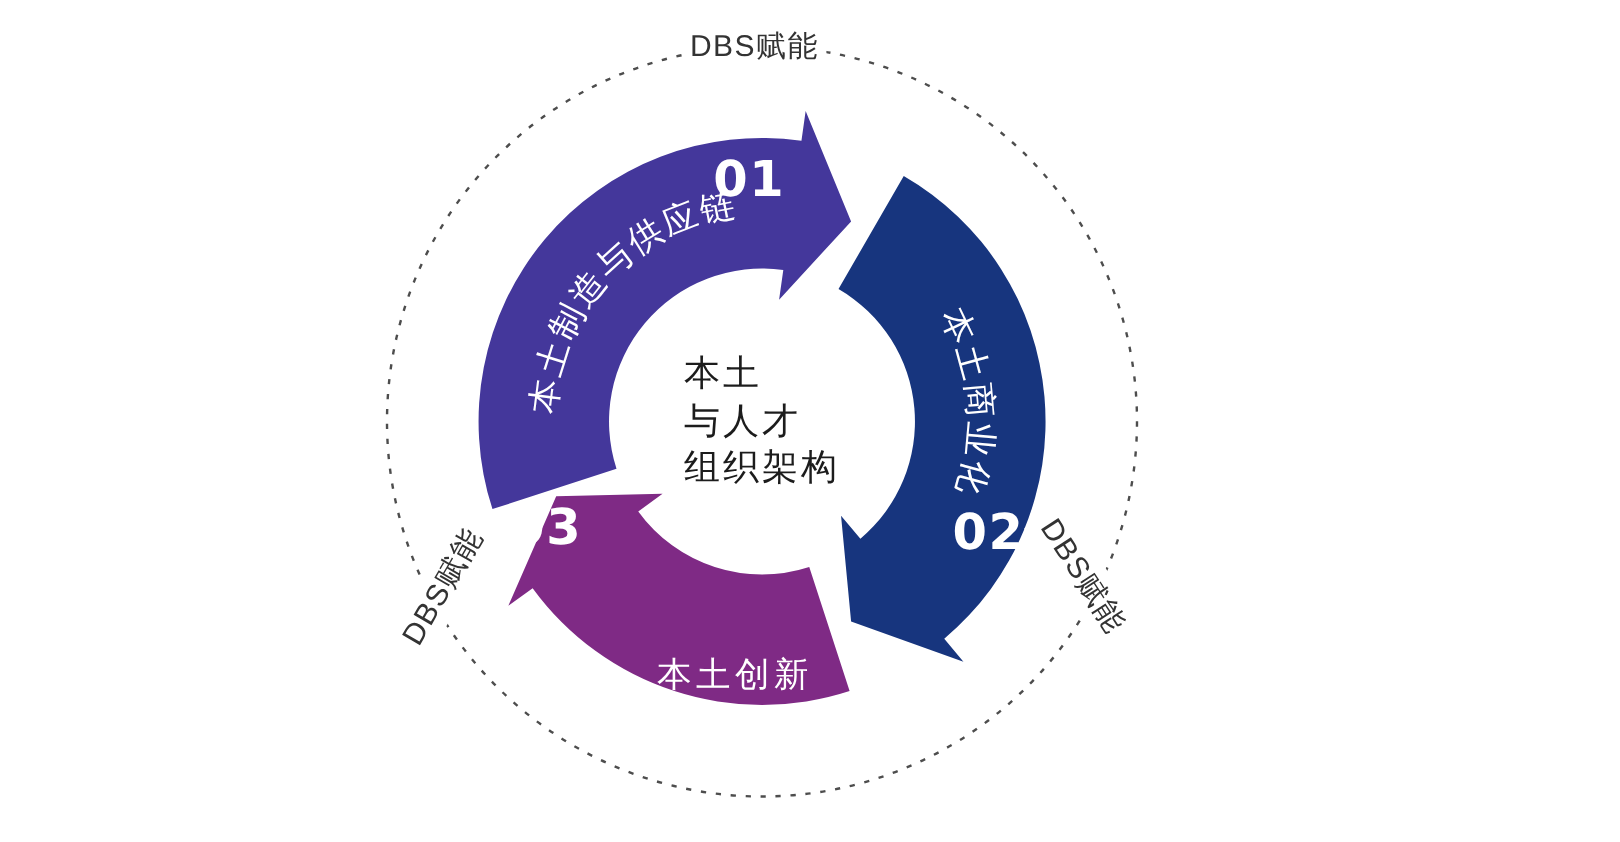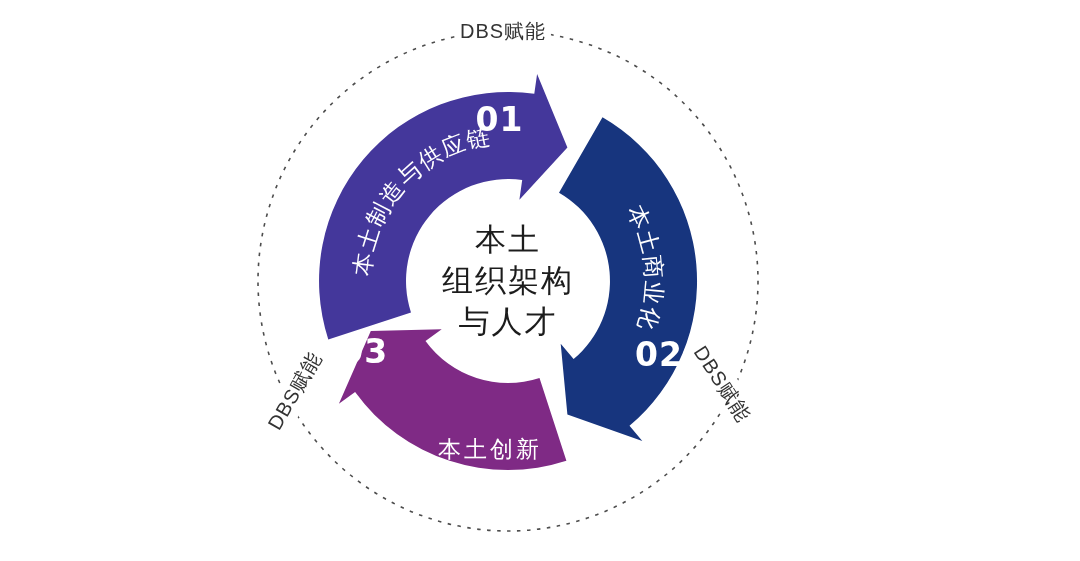--- a/index.html
+++ b/index.html
@@ -42,23 +42,22 @@
     font-size: 33px;
     font-weight: bold;
     letter-spacing: 1px;
     dominant-baseline: central;
   }
   .center-text {
     position: absolute;
     left: 508px;
     top: 281px;
     transform: translate(-50%, -50%);
-    text-align: center;
     color: var(--center-text, #1c1c1c);
-    font-size: 31px;
+    font-size: 24px;
     font-weight: 500;
     line-height: 1.32;
     letter-spacing: 2px;
     white-space: nowrap;
   }
   .dbs {
     position: absolute;
     color: var(--outer-label, #333333);
     font-size: 20px;
     letter-spacing: 1px;
@@ -89,21 +88,21 @@
       <path d="M 602.5 117.3 A 189 189 0 0 1 629.5 425.8 L 642.3 441.1 L 567.4 414.4 L 560.7 343.8 L 573.6 359.1 A 102 102 0 0 0 559.0 192.7 Z" fill="#17357e"></path>
       <text class="seg-label"><textPath href="#arc1" xlink:href="#arc1" startOffset="50%" text-anchor="middle">本土商业化</textPath></text>
       <text x="659.0" y="354.6" text-anchor="middle" class="seg-number">02</text>
       <path d="M 566.4 460.7 A 189 189 0 0 1 355.1 392.1 L 338.9 403.8 L 370.8 330.9 L 441.7 329.2 L 425.5 341.0 A 102 102 0 0 0 539.5 378.0 Z" fill="#7f2a85"></path>
       <text x="490" y="449" text-anchor="middle" class="seg-label">本土创新</text>
       <text x="364.2" y="351.1" text-anchor="middle" class="seg-number">03</text>
     </svg>
 
   <div class="center-text">
     <div>本土</div>
+    <div>与人才</div>
     <div>组织架构</div>
-    <div>与人才</div>
   </div>
 
   <div class="dbs dbs-top">DBS赋能</div>
   <div class="dbs dbs-br">DBS赋能</div>
   <div class="dbs dbs-left">DBS赋能</div>
 
 </div>
 
 </body></html>

